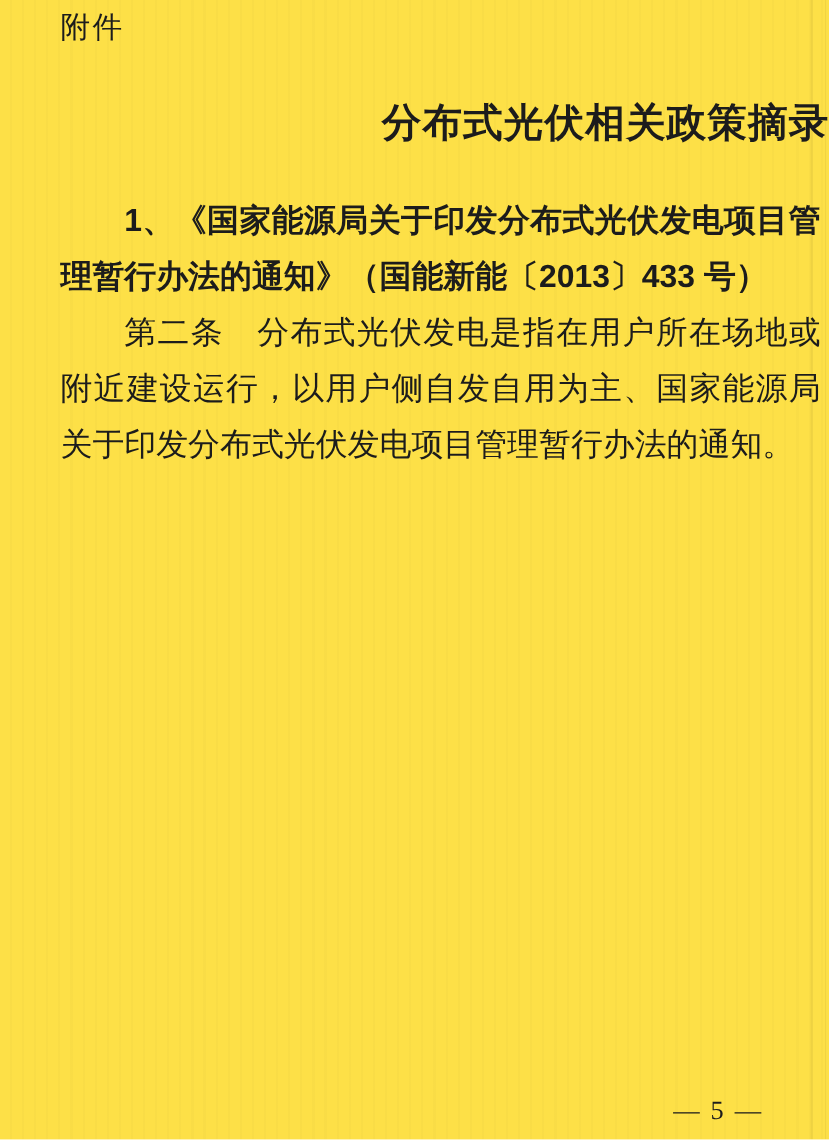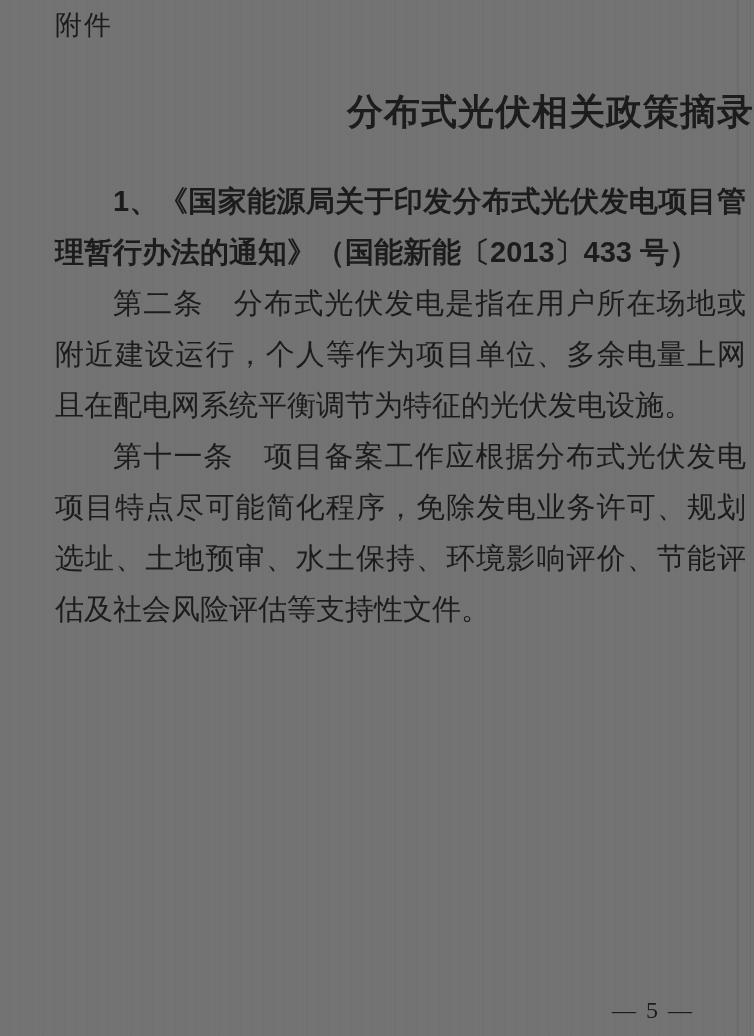--- a/index.html
+++ b/index.html
@@ -4,21 +4,21 @@
 <style>
   html, body {
     margin: 0;
     padding: 0;
     background: #ffffff;
   }
   .page {
     position: relative;
     width: 754px;
     height: 1036px;
-    background: #737373;
+    background: #fde047;
     overflow: hidden;
     color: #1c1c1c;
     font-family: "Liberation Serif", "DejaVu Serif", serif;
   }
   
   .page::before {
     content: "";
     position: absolute;
     inset: 0;
     background: repeating-linear-gradient(
@@ -101,19 +101,18 @@
 
   <div class="scan-stripe-a"></div>
   <div class="scan-stripe-b"></div>
 
   <div class="attachment-label">附件</div>
 
   <div class="doc-title">分布式光伏相关政策摘录</div>
 
   <div class="content">
     <p class="bold-para">1、《国家能源局关于印发分布式光伏发电项目管理暂行办法的通知》（国能新能〔2013〕433 号）</p>
-    <p>第二条　分布式光伏发电是指在用户所在场地或附近建设运行，个人等作为项目单位、多余电量上网且在配电网系统平衡调节为特征的光伏发电设施。</p>
-    <p>第十一条　项目备案工作应根据分布式光伏发电项目特点尽可能简化程序，免除发电业务许可、规划选址、土地预审、水土保持、环境影响评价、节能评估及社会风险评估等支持性文件。</p>
+    <p>第二条　分布式光伏发电是指在用户所在场地或附近建设运行，以用户侧自发自用为主、国家能源局关于印发分布式光伏发电项目管理暂行办法的通知。</p>
   </div>
 
   <div class="page-number">— 5 —</div>
 
 </div>
 
 </body></html>

